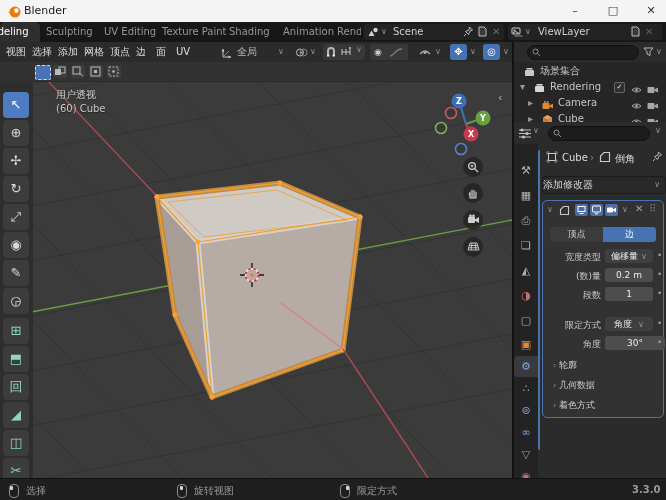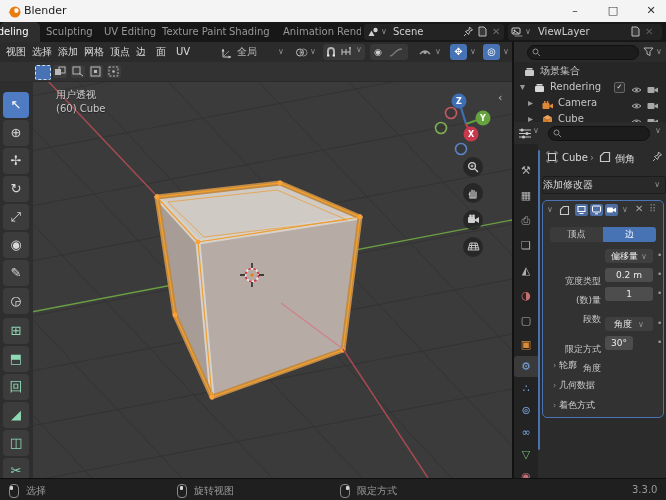--- a/index.html
+++ b/index.html
@@ -48,21 +48,21 @@
   .outliner{left:514px;top:62px;width:152px;height:60px;background:#262626;overflow:hidden;}
   .orow{left:0;width:152px;height:16px;line-height:16px;color:#c5c5c5;white-space:nowrap;}
   .props{left:514px;top:122px;width:152px;height:356px;background:#2b2b2b;overflow:hidden;}
   .tabcol{left:0;top:22px;width:24px;height:334px;background:#232323;}
   .ptab{left:0;width:24px;height:21px;text-align:center;line-height:21px;font-size:11px;color:#b0b0b0;}
   .ptab.active{background:#3a3a3a;border-radius:3px 0 0 3px;}
   .scrollb{left:24px;top:28px;width:2px;height:300px;background:#4a72ad;border-radius:1px;}
   .panel{left:28px;top:78px;width:120px;height:216px;background:#323232;border:1px solid #4a73b4;border-radius:5px;}
   .seg{height:15px;line-height:15px;text-align:center;font-size:9px;color:#d5d5d5;background:#3b3b3b;}
   .seg.on{background:#4772b3;color:#fff;}
-  .flabel{font-size:9px;color:#c9c9c9;text-align:right;margin-top:24px;}
+  .flabel{font-size:9px;color:#c9c9c9;text-align:right;}
   .fval{height:14px;line-height:14px;border-radius:3px;font-size:9px;color:#ececec;text-align:center;}
   .drop{background:#3f3f3f;} .num{background:#4d4d4d;}
   .dot{color:#9a9a9a;font-size:9px;}
   .sect{font-size:9px;color:#cfcfcf;}
   .icon{display:inline-block;}
 </style>
 </head>
 <body>
 
 <div class="app">
@@ -528,32 +528,32 @@
 
       <span class="abs flabel" style="left:0px;top:88px;width:58px;">段数</span>
       <span class="abs fval num" style="left:62px;top:86px;width:48px;">1</span>
       <span class="abs dot" style="left:114px;top:87px;">•</span>
 
       <span class="abs flabel" style="left:0px;top:118px;width:58px;">限定方式</span>
       <span class="abs fval drop" style="left:62px;top:116px;width:48px;"><span>角度</span><span class="chev" style="margin-left:6px;">∨</span></span>
       <span class="abs dot" style="left:114px;top:117px;">•</span>
 
       <span class="abs flabel" style="left:0px;top:137px;width:58px;">角度</span>
-      <span class="abs fval num" style="left:62px;top:135px;width:28px;">30°</span>
+      <span class="abs fval num" style="left:62px;top:135px;width:60px;">30°</span>
       <span class="abs dot" style="left:114px;top:136px;">•</span>
 
       <span class="abs sect" style="left:10px;top:158px;"><span class="chev">›</span> <span>轮廓</span></span>
       <span class="abs sect" style="left:10px;top:178px;"><span class="chev">›</span> <span>几何数据</span></span>
       <span class="abs sect" style="left:10px;top:198px;"><span class="chev">›</span> <span>着色方式</span></span>
     </div>
   </div>
 
   <div class="abs statusbar">
     <span class="abs" style="left:9px;top:5px;"><span class="mouse left"><i></i></span></span>
     <span class="abs stxt" style="left:26px;top:5px;">选择</span>
     <span class="abs" style="left:177px;top:5px;"><span class="mouse middle"><i></i></span></span>
     <span class="abs stxt" style="left:194px;top:5px;">旋转视图</span>
     <span class="abs" style="left:340px;top:5px;"><span class="mouse right"><i></i></span></span>
     <span class="abs stxt" style="left:357px;top:5px;">限定方式</span>
-    <span class="abs stxt" style="left:632px;top:5px;">3.3.0</span>
+    <span class="abs stxt" style="left:632px;top:5px;font-weight:bold;">3.3.0</span>
   </div>
 
 </div>
 
 </body></html>

